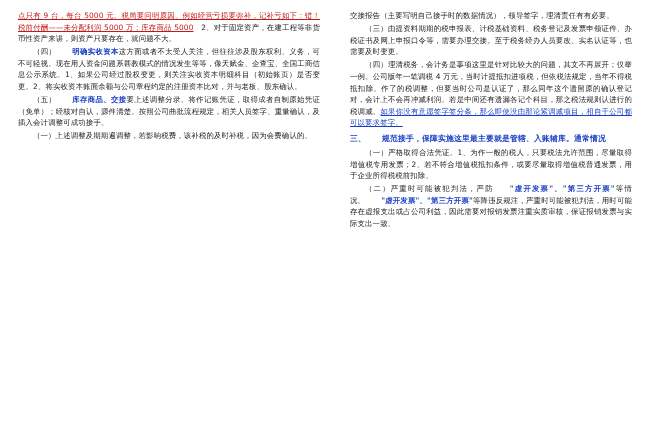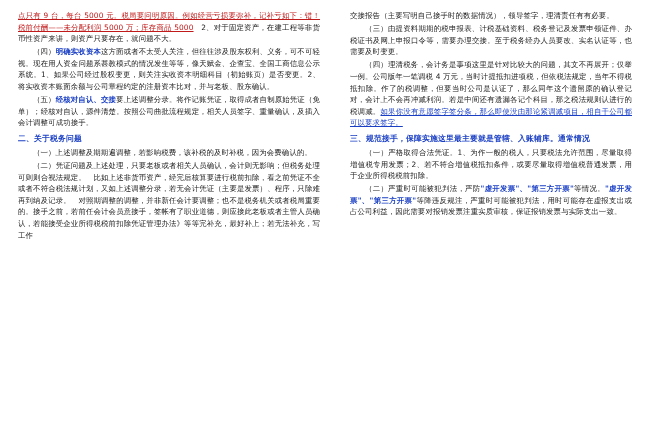--- a/index.html
+++ b/index.html
@@ -62,20 +62,21 @@
     font-size: 7.8px;
     line-height: 12px;
     font-weight: bold;
     color: #1a3fc4;
     letter-spacing: 0.2px;
     font-family: Liberation Serif, serif;
   }
   .hl-blue {
     color: #1a3fc4;
     font-weight: bold;
+    margin-left: 16px;
   }
   .u-red {
     color: #c01a1a;
     text-decoration: underline;
     text-decoration-color: #c01a1a;
   }
   .u-blue {
     color: #1a3fc4;
     text-decoration: underline;
     text-decoration-color: #1a3fc4;
@@ -85,27 +86,25 @@
 <body>
 
 <div class="page">
 
   <div class="column col-left">
 
     <p class="para"><span class="u-red">点只有 9 台，每台 5000 元。税局要问明原因。例如经营亏损要弥补，记补亏如下：错！税前付酬——未分配利润 5000 万；库存商品 5000</span><span>　2、对于固定资产，在建工程等非货币性资产来讲，则资产只要存在，就问题不大。</span></p>
 
     <p class="para indent"><span>（四）</span><span class="hl-blue">明确实收资本</span><span>这方面或者不太受人关注，但往往涉及股东权利、义务，可不可轻视。现在用人资金问题系甚教模式的情况发生等等，像天赋金、企查宝、全国工商信息公示系统。1、如果公司经过股权变更，则关注实收资本明细科目（初始账页）是否变更。2、将实收资本账面余额与公司章程约定的注册资本比对，并与老板、股东确认。</span></p>
 
-    <p class="para indent"><span>（五）</span><span class="hl-blue">经核对自认、交接</span><span>要上述调整分录。将作记账凭证，取得成者自制原始凭证（免单）；经核对自认，源件清楚。按照公司曲批流程规定，相关人员签字、重量确认，及插入会计调整可成功接手。</span></p>
+    <p class="para indent"><span>（五）</span><span class="hl-blue">库存商品、交接</span><span>要上述调整分录。将作记账凭证，取得成者自制原始凭证（免单）；经核对自认，源件清楚。按照公司曲批流程规定，相关人员签字、重量确认，及插入会计调整可成功接手。</span></p>
 
-    <p class="heading">二、关于税务问题</p>
 
     <p class="para indent"><span>（一）上述调整及期期遍调整，若影响税费，该补税的及时补税，因为会费确认的。</span></p>
 
-    <p class="para indent"><span>（二）凭证问题及上述处理，只要老板或者相关人员确认，会计则无影响；但税务处理可则则合视法规定。　比如上述非货币资产，经完后核算要进行税前扣除，看之前凭证不全或者不符合税法规计划，又如上述调整分录，若无会计凭证（主要是发票）、程序，只除难再到纳及记录。　对照期调整的调整，并非新任会计要调整；也不是税务机关或者税局重要的。接手之前，若前任会计会员意接手，签帐有了职业道德，则应接此老板或者主管人员确认，若能接受企业所得税税前扣除凭证管理办法》等等完补充，最好补上；若无法补充，写工作</span></p>
 
   </div>
 
   <div class="divider"></div>
 
   <div class="column col-right">
 
     <p class="para"><span>交接报告（主要写明自己接手时的数据情况），领导签字，理清责任有有必要。</span></p>
 
     <p class="para indent"><span>（三）由提资料期期的税申报表、计税基础资料、税务登记及发票申领证件、办税证书及网上申报口令等，需要办理交接。至于税务经办人员要改、实名认证等，也需要及时变更。</span></p>

